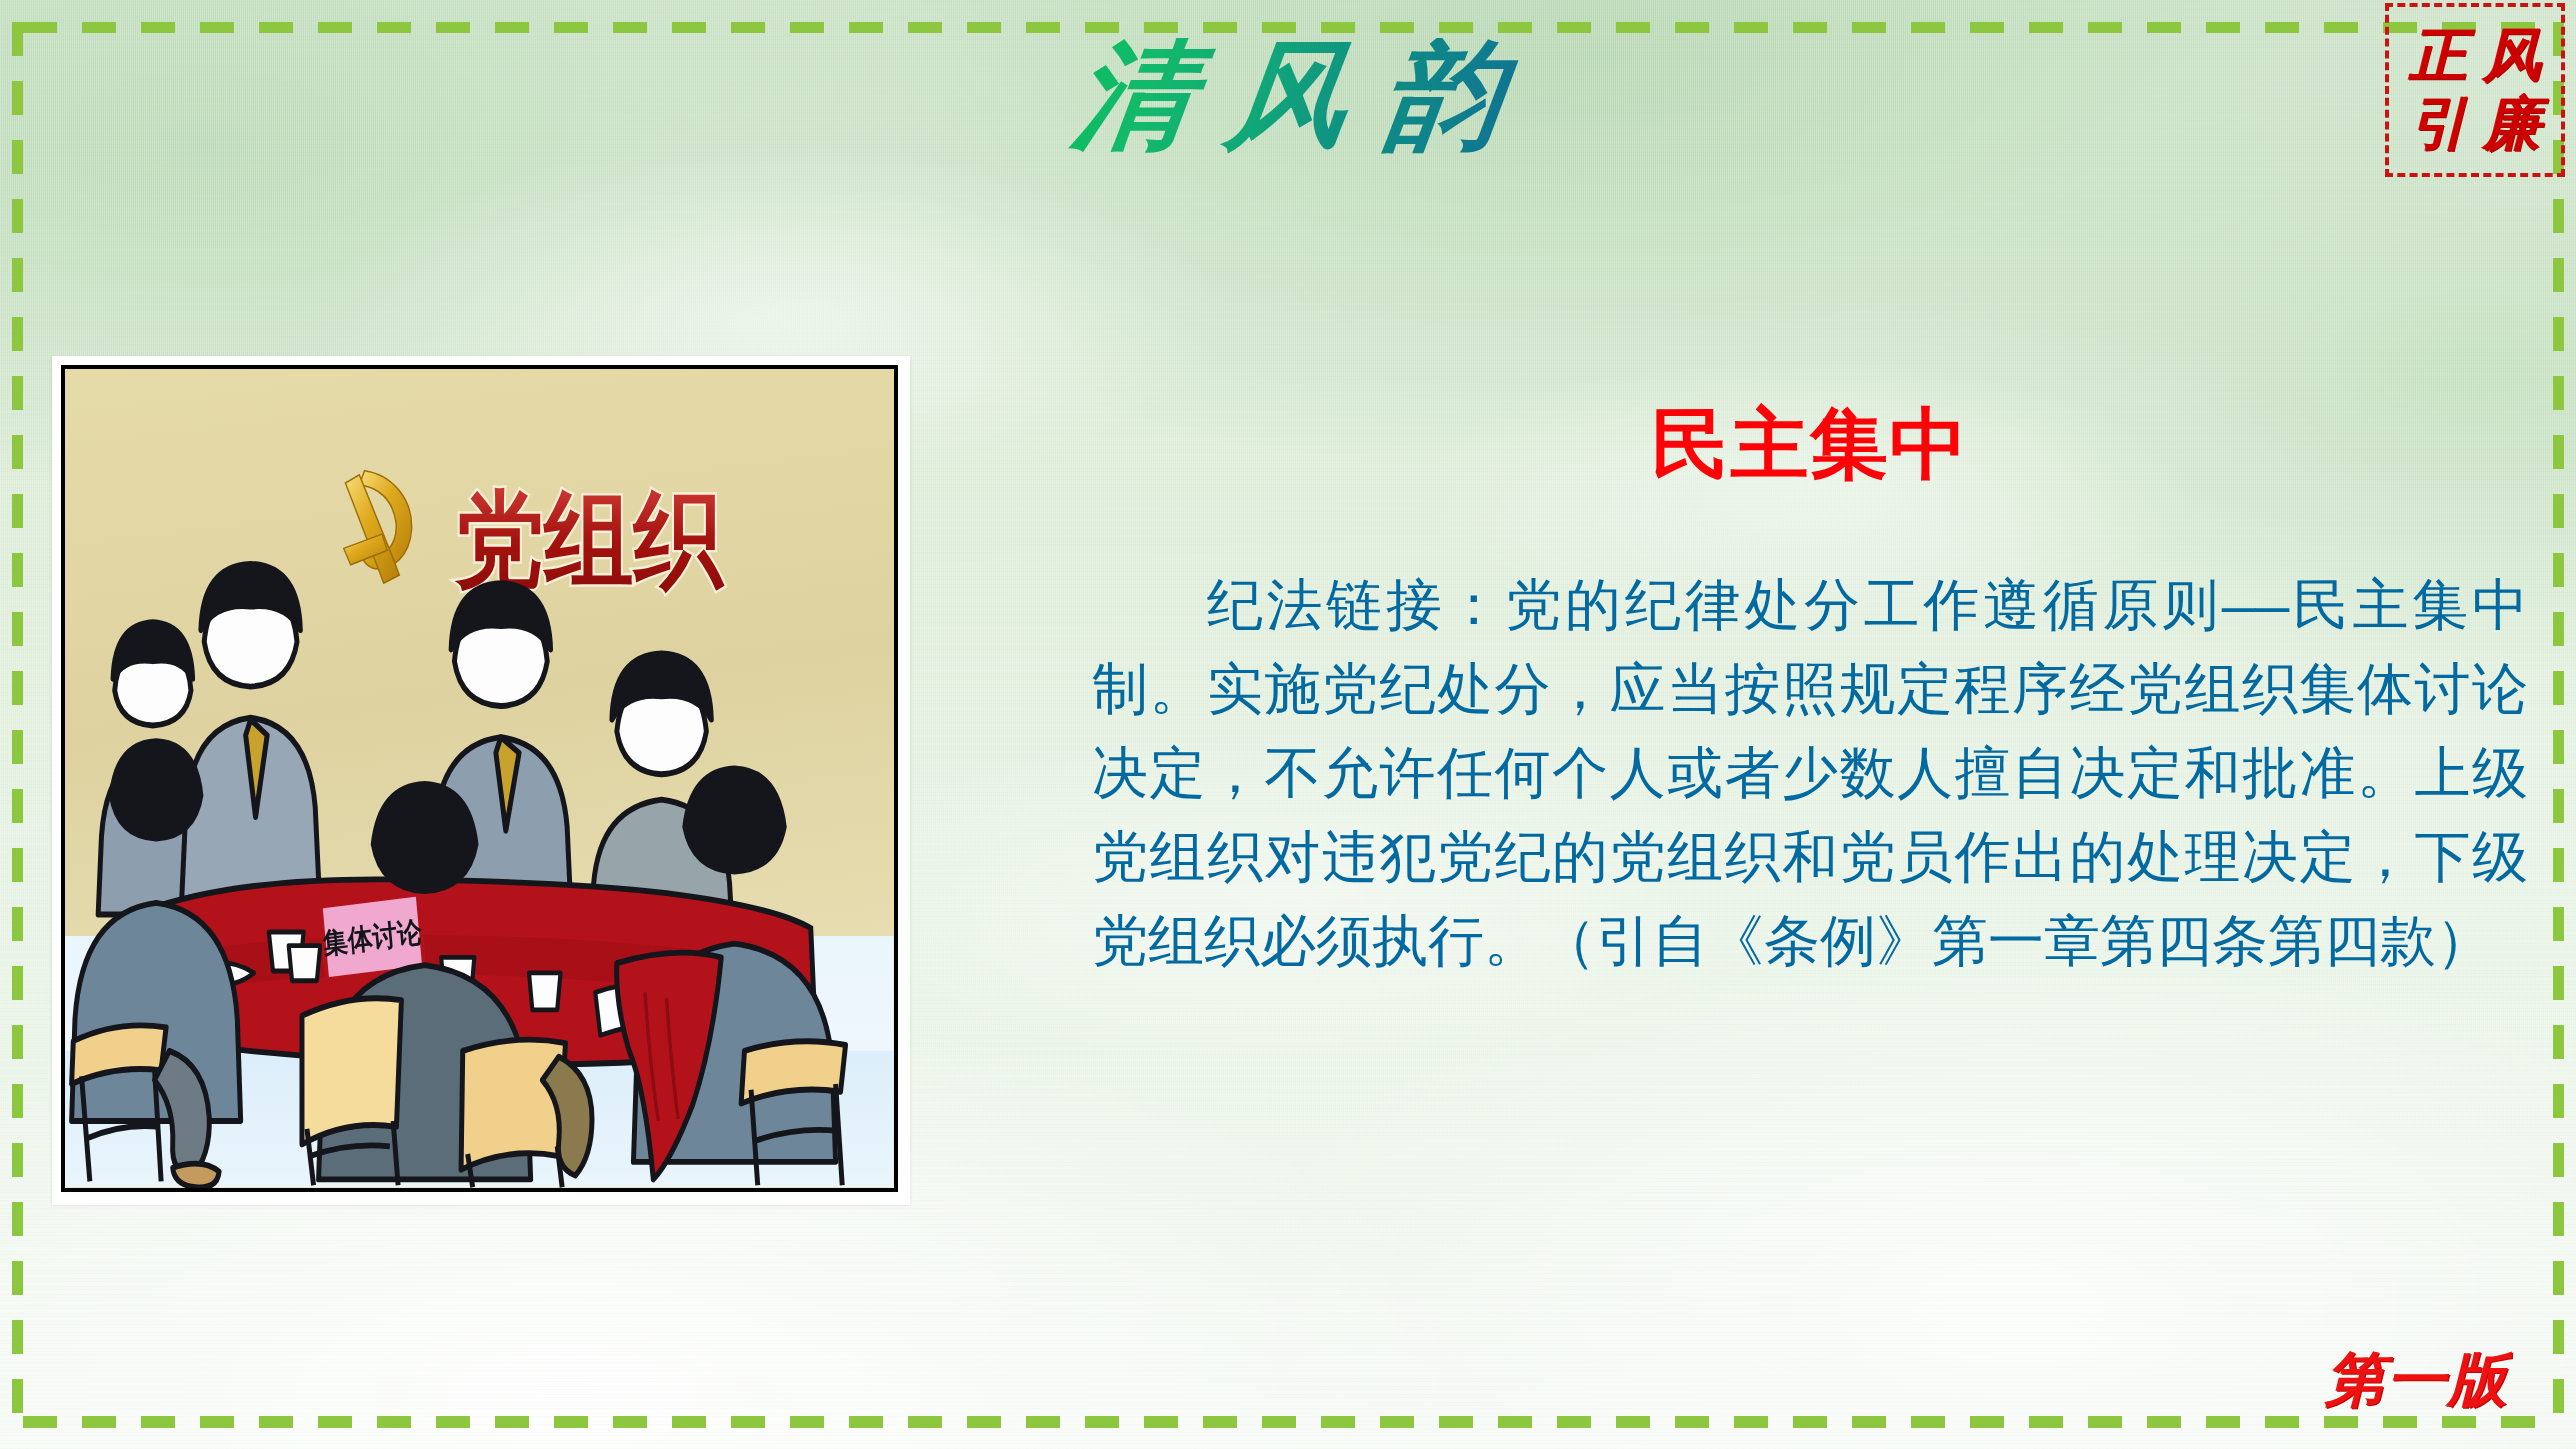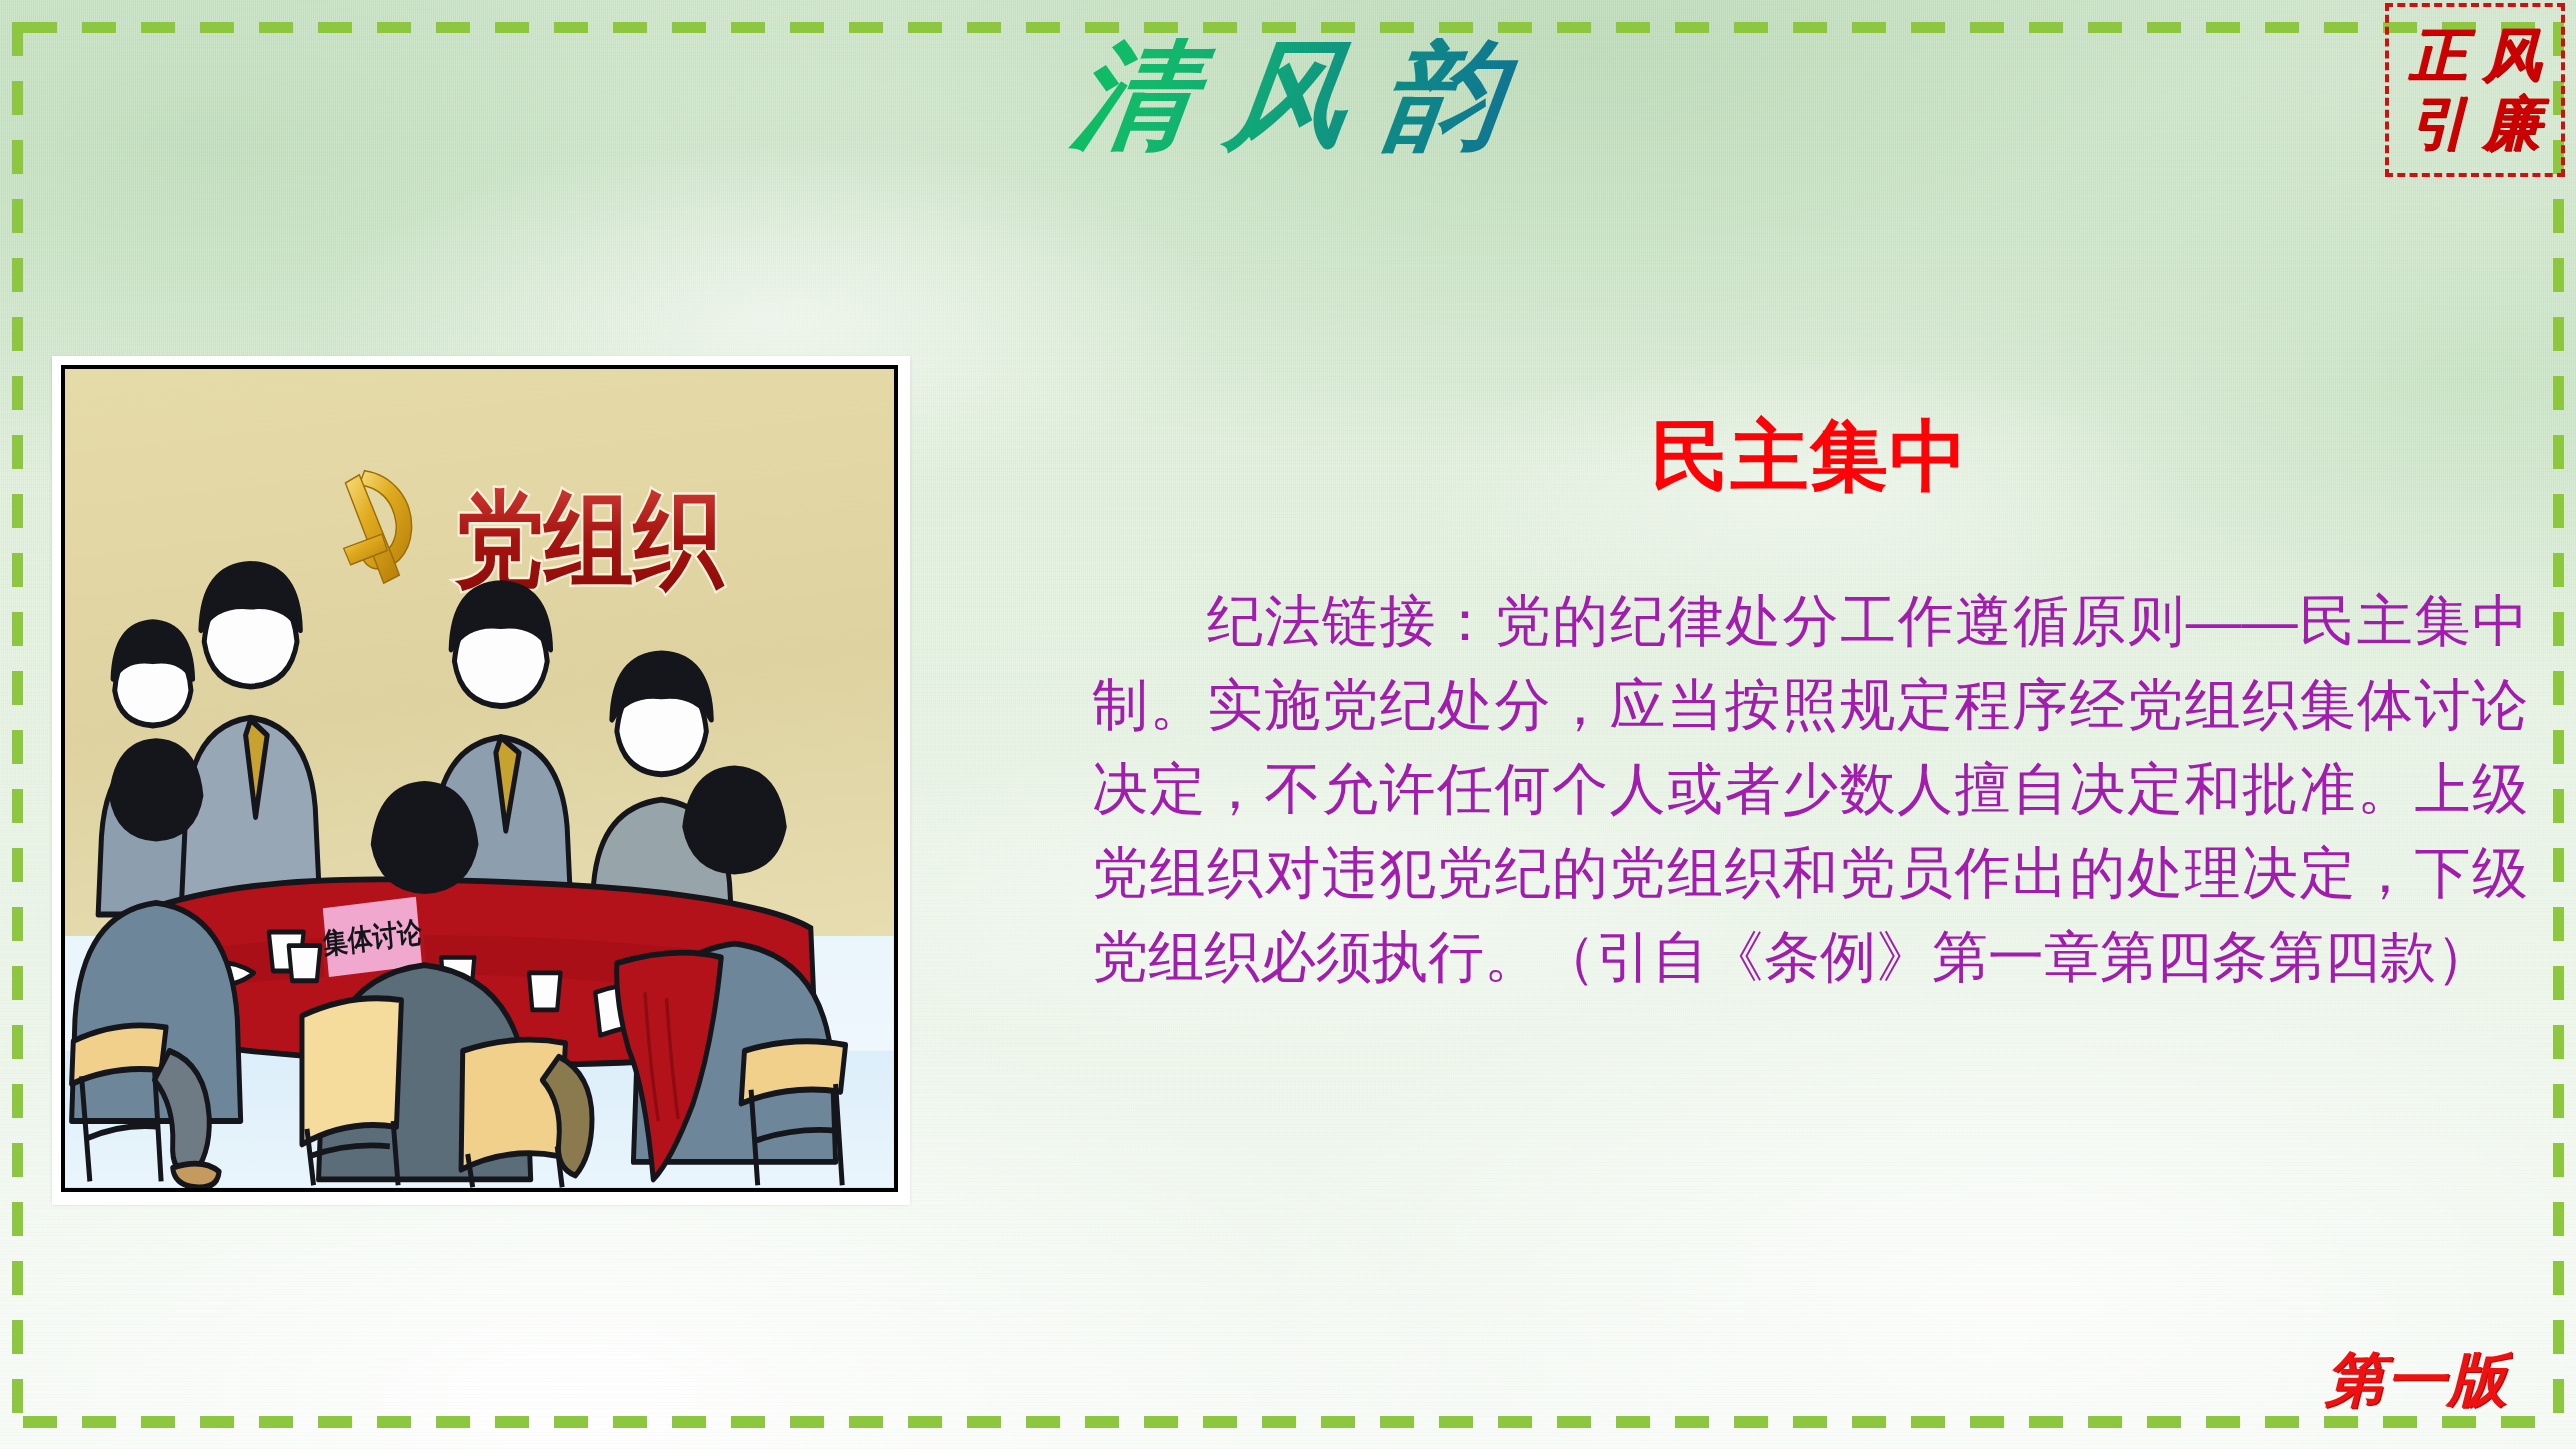--- a/index.html
+++ b/index.html
@@ -111,28 +111,28 @@
   #illus svg{ display:block; width:100%; height:100%; }
 
   
   #right-col{
     position:absolute; left:1092px; top:402px; width:1436px;
   }
   #section-heading{
     text-align:center;
     font-size:78px; font-weight:700; color:#fb0307;
     line-height:1.08; letter-spacing:.02em;
-    margin:12px 0 81px 0;
+    margin:0 0 81px 0;
     font-family:"DejaVu Sans","Liberation Sans",sans-serif;
   }
   #body-copy{
-    font-size:56px; line-height:1.50; color:#a21caf;
+    font-size:56px; line-height:1.50; color:#0369a1;
     text-align:justify; text-align-last:left;
     text-indent:2.05em;
-    font-family:Liberation Sans, sans-serif;
+    font-family:Liberation Mono, monospace;
     letter-spacing:0;
     word-break:break-all;
   }
 
   
   #page-label{
     position:absolute; right:67px; bottom:28px;
     font-family:"Liberation Serif","DejaVu Serif",serif;
     font-size:59px; font-weight:700; font-style:italic;
     color:#ee1111; letter-spacing:.04em;

